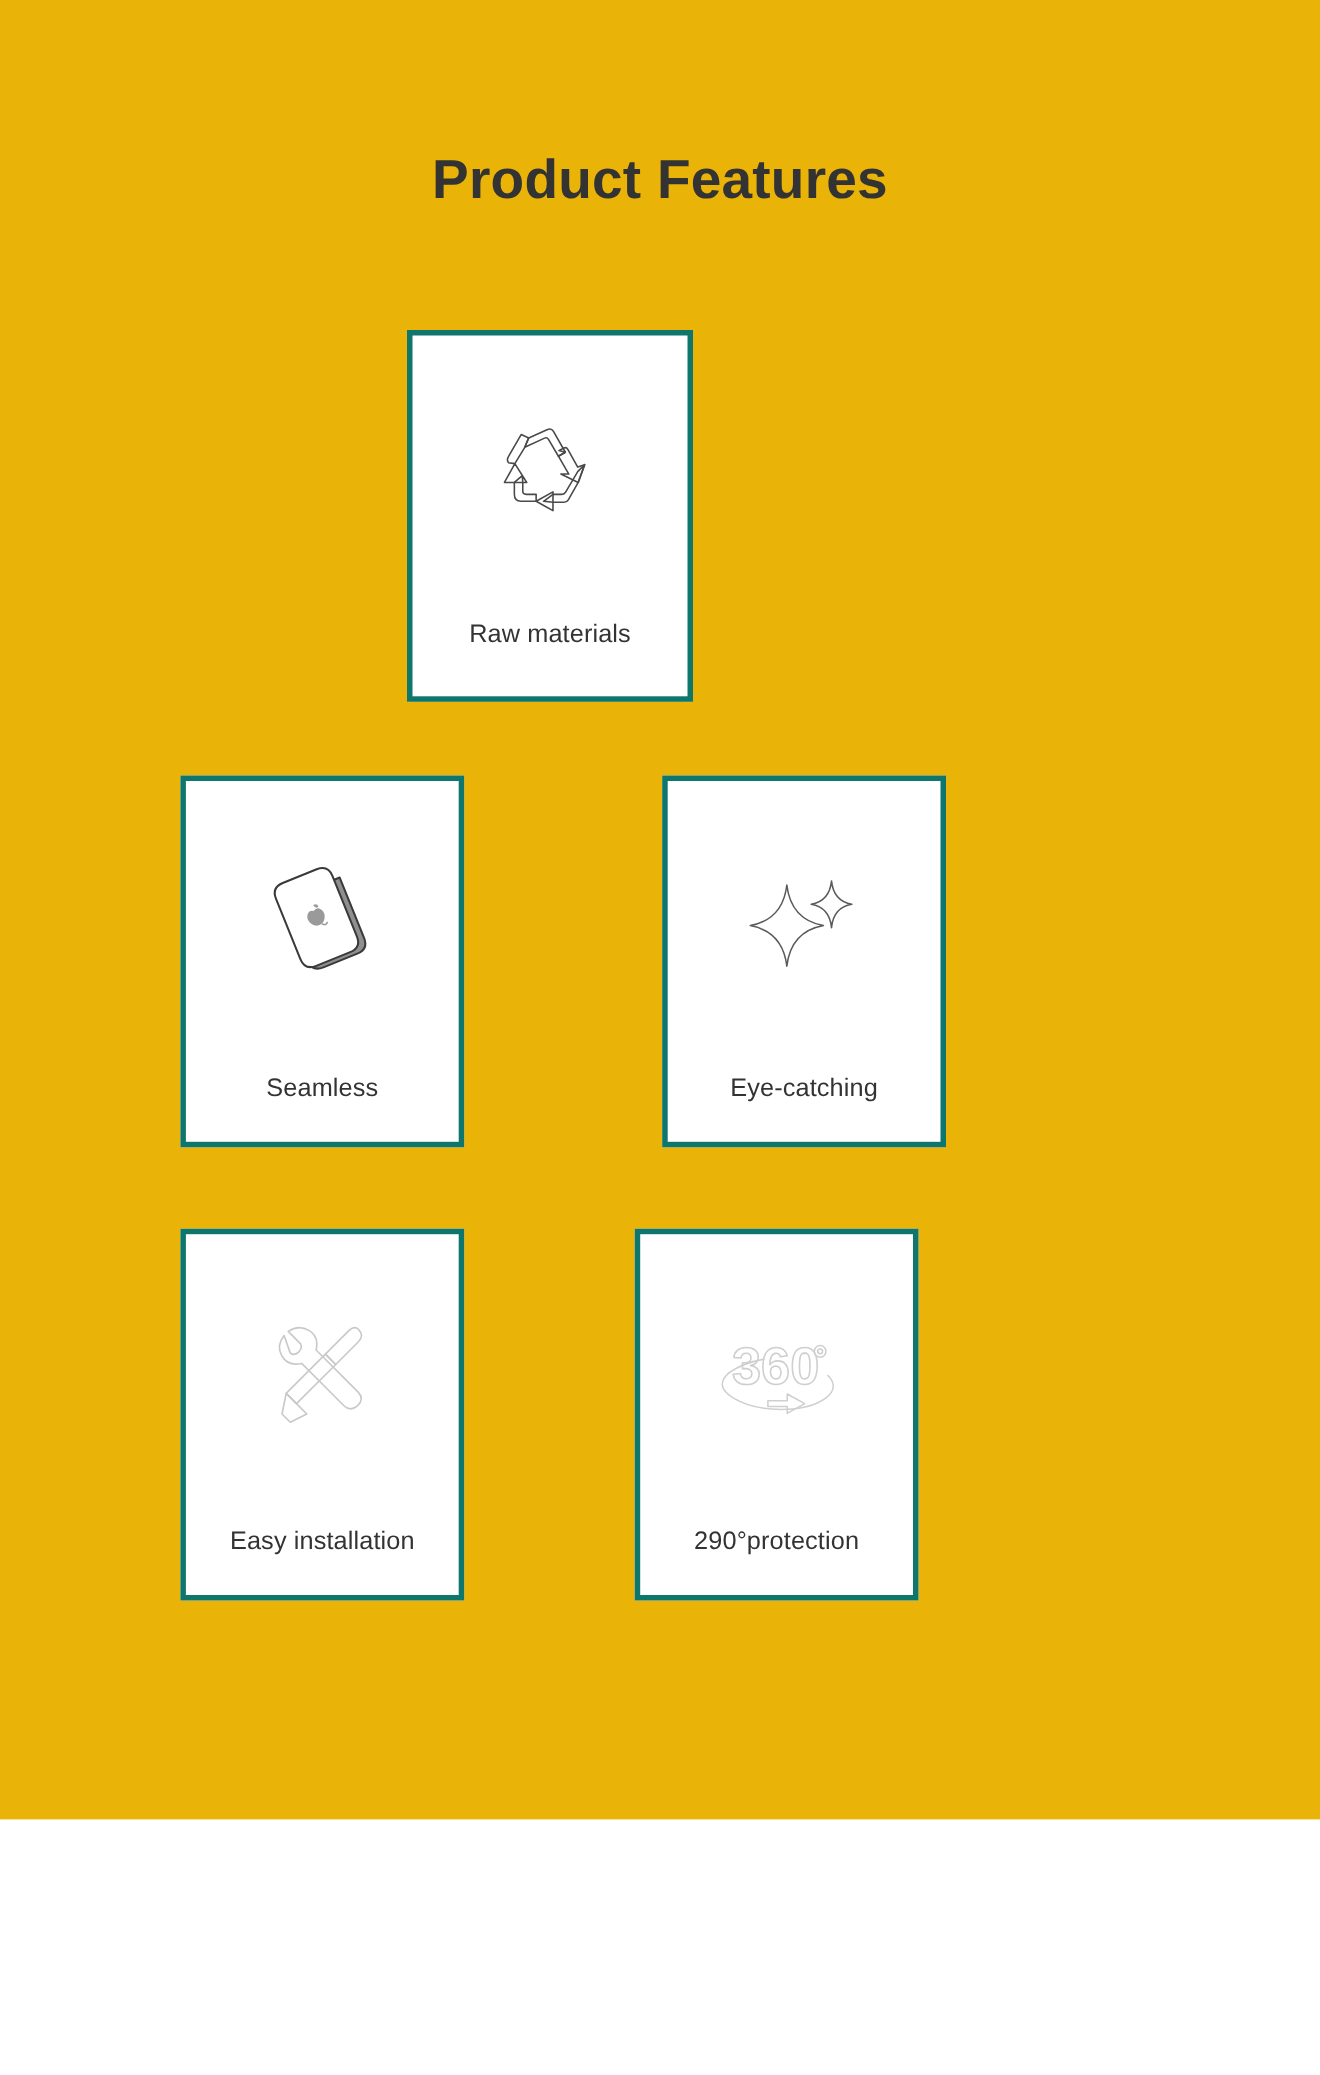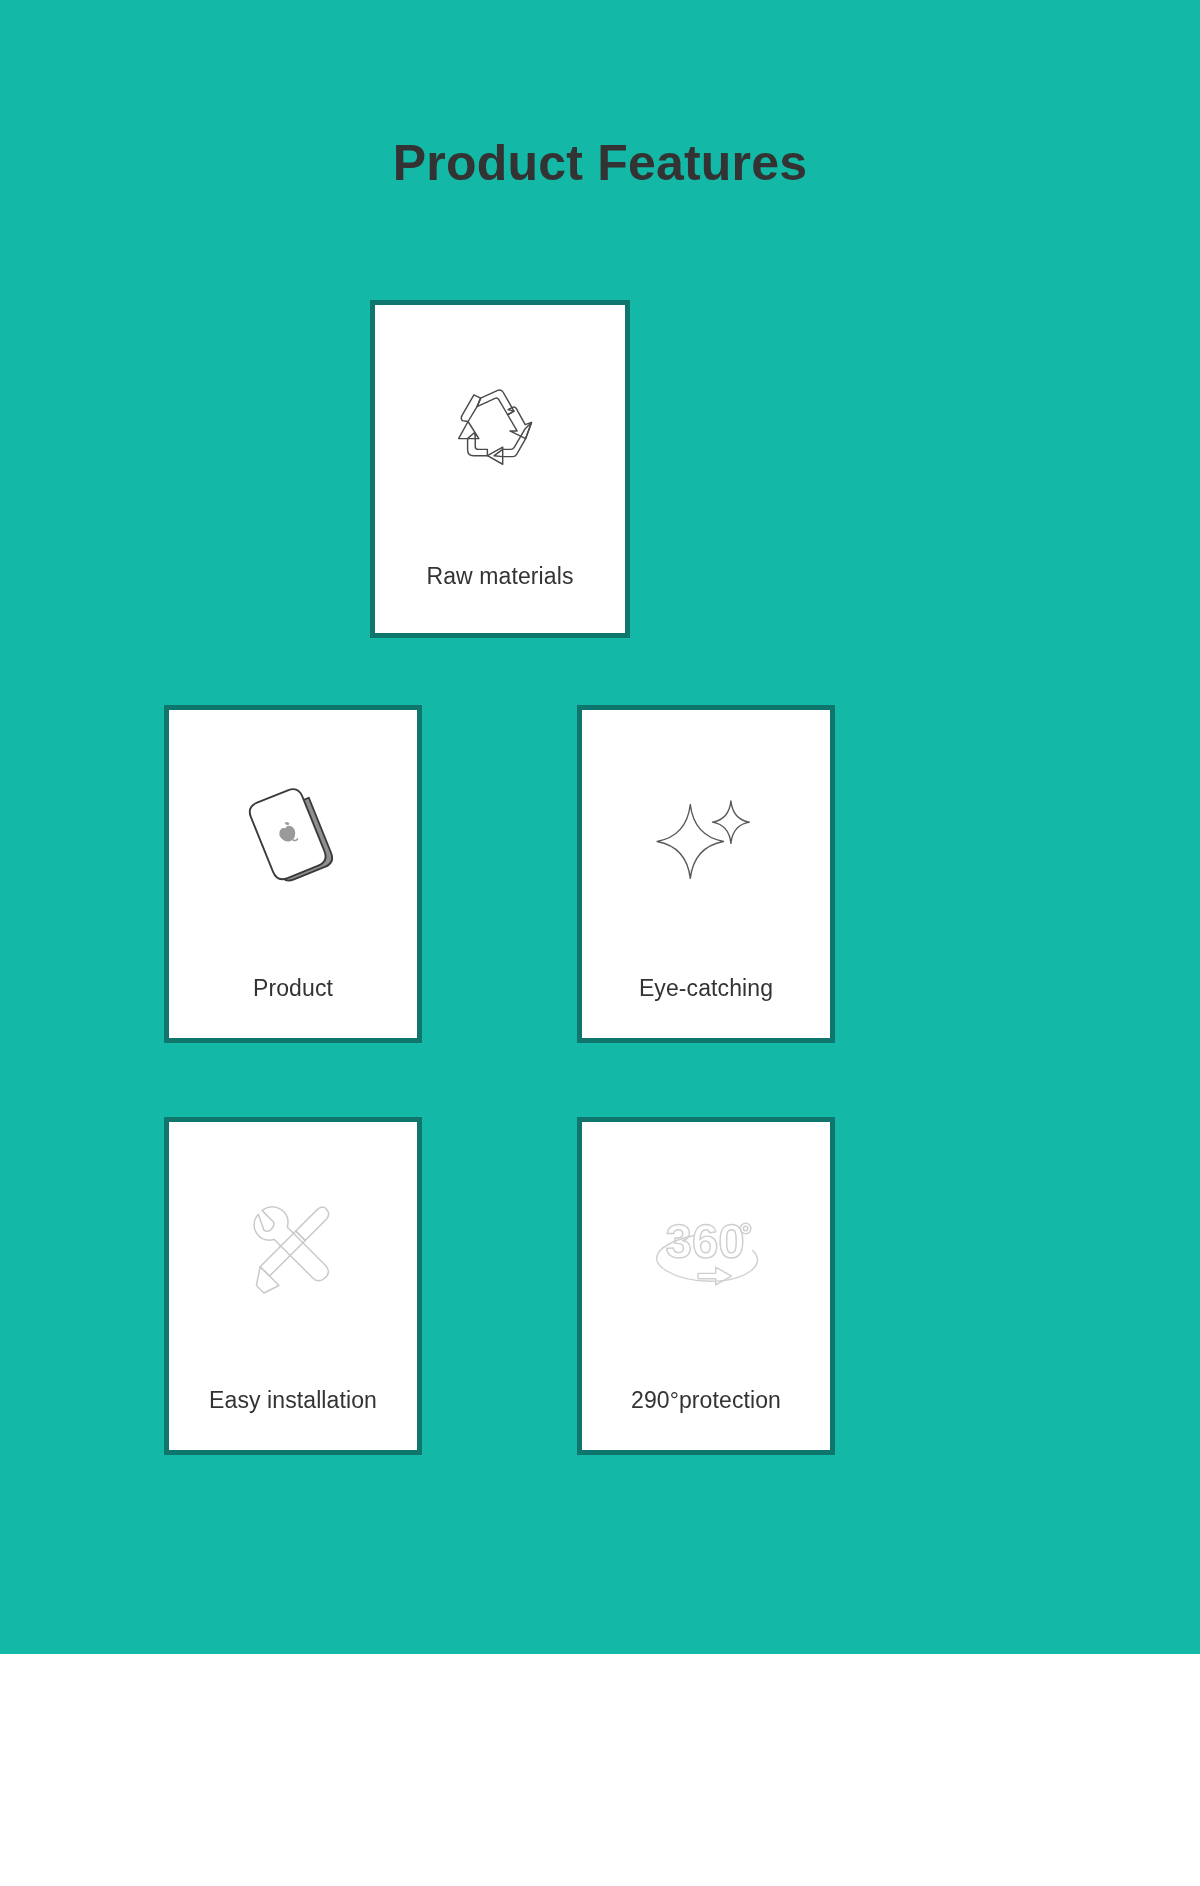--- a/index.html
+++ b/index.html
@@ -14,21 +14,21 @@
     color: #333333;
     -webkit-font-smoothing: antialiased;
     position: relative;
     overflow: hidden;
   }
 
   .page {
     width: 1200px;
     height: 1654px;
     position: relative;
-    background: #14b8a6;
+    background: #eab308;
   }
 
   
   .page-title {
     position: absolute;
     top: 136px;
     left: 0;
     width: 1200px;
     text-align: center;
     font-size: 50px;
@@ -78,21 +78,21 @@
   #card-seamless {
     left: 164px;
     top: 705px;
     width: 258px;
     height: 338px;
   }
   #card-seamless .card-icon { top: 40px; height: 170px; }
   #card-seamless .card-label { top: 265px; }
 
   #card-eye-catching {
-    left: 577px;
+    left: 602px;
     top: 705px;
     width: 258px;
     height: 338px;
   }
   #card-eye-catching .card-icon { top: 40px; height: 170px; }
   #card-eye-catching .card-label { top: 265px; }
 
   
   #card-easy-installation {
     left: 164px;
@@ -159,21 +159,21 @@
 
           <g fill="#9a9a9a" stroke="none">
             <path d="M60 55 Q56 52 53 56 Q50 60 52.5 65 Q55 70 60 70
                      Q65 70 67.5 65 Q70 60 67 56 Q64 52 60 55 Z"></path>
             <path d="M61.5 49.5 Q65.5 48.5 66 52.5 Q63 54.5 61.5 49.5 Z"></path>
             <path d="M63 70 Q66 73 68 70.5" stroke="#9a9a9a" stroke-width="1.6" fill="none"></path>
           </g>
         </g>
       </svg>
     </div>
-    <div class="card-label">Product</div>
+    <div class="card-label">Seamless</div>
   </div>
 
   <div class="card" id="card-eye-catching">
     <div class="card-icon">
       <svg class="icon-svg" width="120" height="120" viewBox="0 0 130 130" fill="none" stroke="#5a5a5a" stroke-width="1.5" stroke-linejoin="round" stroke-linecap="round">
 
         <path d="M48 32
                  Q52 66 84 72
                  Q52 78 48 112
                  Q44 78 12 72

